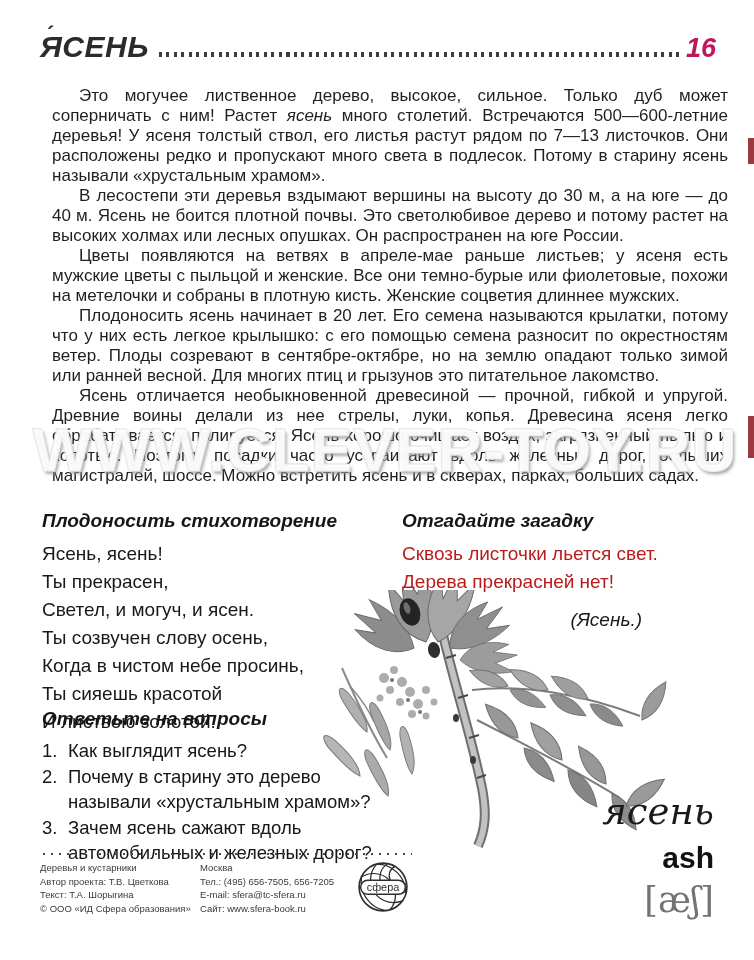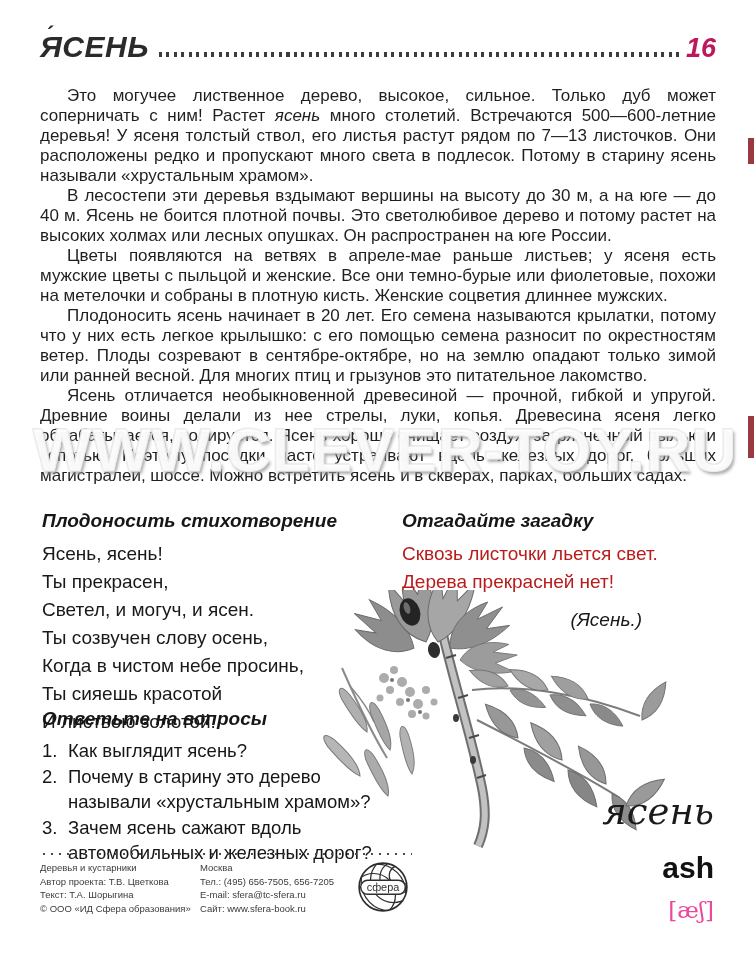--- a/index.html
+++ b/index.html
@@ -9,21 +9,21 @@
   }
   
   .hdr{position:absolute;top:32px;left:40px;right:38px;display:flex;align-items:flex-end;}
   .title-wrap{position:relative;flex:0 0 auto;}
   .page-title{font-size:30px;font-weight:bold;font-style:italic;letter-spacing:.5px;color:#2b2b2b;line-height:1;}
   .title-accent{position:absolute;left:7px;top:-10px;font-size:22px;font-weight:bold;color:#2b2b2b;}
   .leader{flex:1;height:5px;margin:0 6px 5px 10px;
     background-image:repeating-linear-gradient(90deg,#3c3c3c 0 3px,transparent 3px 7.5px);}
   .pagenum{font-size:27px;font-weight:bold;font-style:italic;color:#be185d;line-height:1;}
   
-  .bodytext{position:absolute;top:86px;left:40px;width:676px;font-size:17px;line-height:20px;
+  .bodytext{position:absolute;top:86px;left:52px;width:676px;font-size:17px;line-height:20px;
     text-align:justify;color:#1f1f1f;}
   .bodytext p{margin:0;text-indent:27px;}
   .bodytext .sp-italic{font-style:italic;}
   
   .wm{position:absolute;top:414px;left:0;width:754px;text-align:center;z-index:5;
     font-size:62px;font-weight:bold;letter-spacing:1px;color:rgba(255,255,255,0.92);
     text-shadow:2px 3px 3px rgba(150,150,150,.75), -1px -1px 0 rgba(210,210,210,.5);
     -webkit-text-stroke:1px #ececec;pointer-events:none;white-space:nowrap;padding-left:8px;}
   
   .colhead{font-size:19px;font-weight:bold;font-style:italic;color:#161616;margin:0 0 8px 0;}
@@ -34,22 +34,22 @@
   .riddle-answer{font-size:19px;font-style:italic;text-align:right;width:240px;margin-top:13px;color:#191919;}
   
   .qs{position:absolute;top:708px;left:42px;width:345px;}
   .q{position:relative;padding-left:26px;font-size:18.5px;line-height:25.5px;color:#161616;}
   .q .num{position:absolute;left:0;top:0;}
   
   .illus{position:absolute;left:322px;top:590px;width:345px;height:268px;}
   
   .vocab{position:absolute;top:792px;right:40px;width:220px;text-align:right;z-index:4;}
   .vocab .script{font-family:"DejaVu Serif",serif;font-style:italic;font-size:37px;color:#1a1a1a;line-height:40px;}
-  .vocab .ash{font-size:30px;font-weight:bold;color:#111;line-height:40px;margin-top:16px;}
-  .vocab .phon{font-family:"DejaVu Serif",serif;font-size:23px;color:#ec4899;line-height:44px;}
+  .vocab .ash{font-size:30px;font-weight:bold;color:#111;line-height:40px;margin-top:6px;}
+  .vocab .phon{font-family:"DejaVu Serif",serif;font-size:35px;color:#737373;line-height:44px;}
   
   .footer{position:absolute;left:40px;top:852px;width:372px;}
   .f-rule{height:4px;background-image:radial-gradient(circle,#4a4a4a 1.2px,transparent 1.5px);
     background-size:8px 4px;background-repeat:repeat-x;margin-bottom:5px;}
   .f-cols{display:flex;}
   .f-col{font-size:9.5px;line-height:13.5px;color:#3b3b3b;}
   .f-col.c1{width:160px;}
   .f-col.c2{width:160px;}
   .f-col .b{font-weight:normal;}
   .f-logo{position:absolute;left:316px;top:8px;width:54px;height:54px;}

